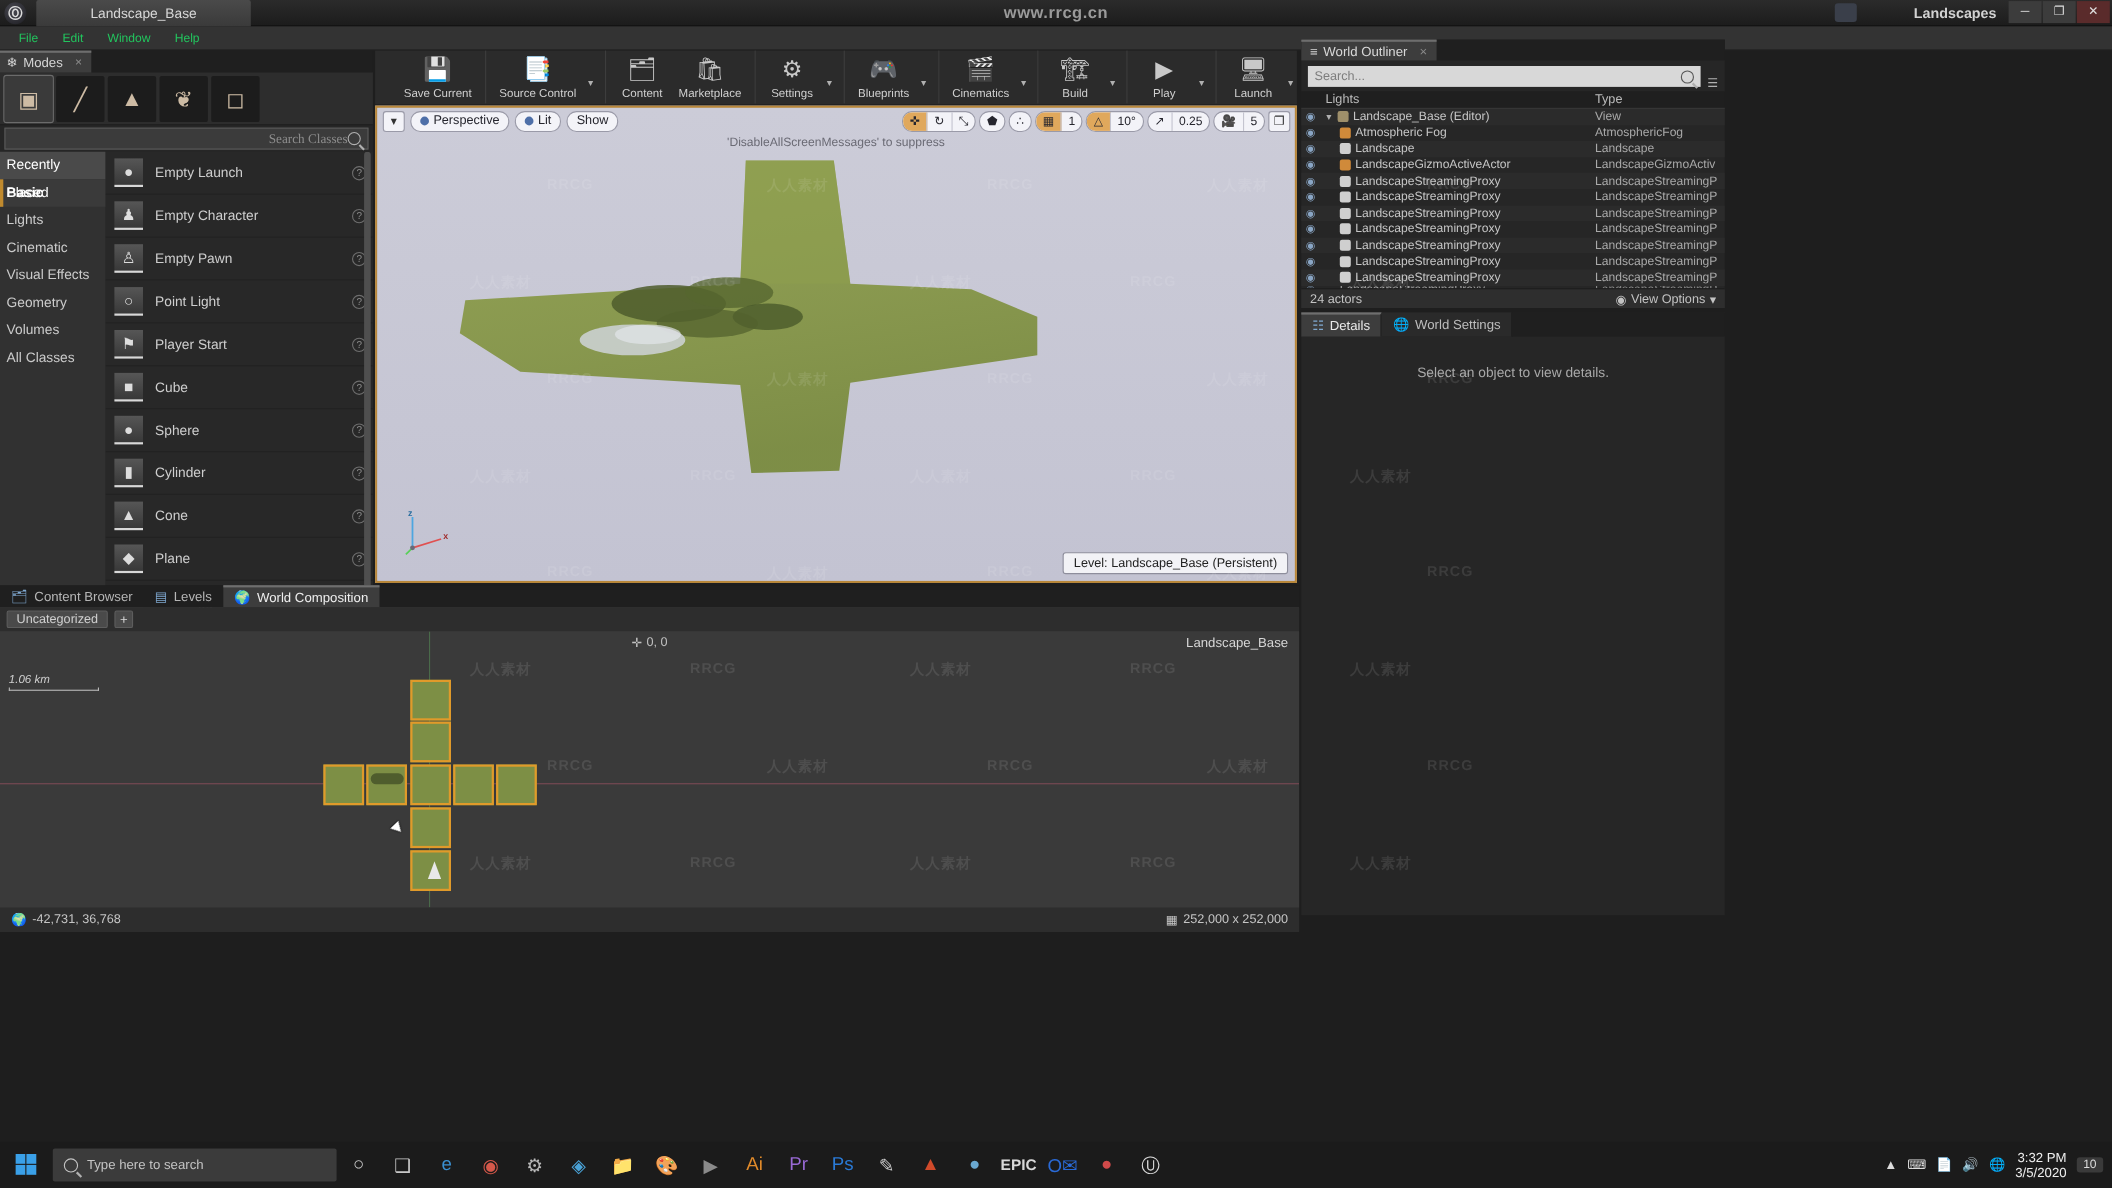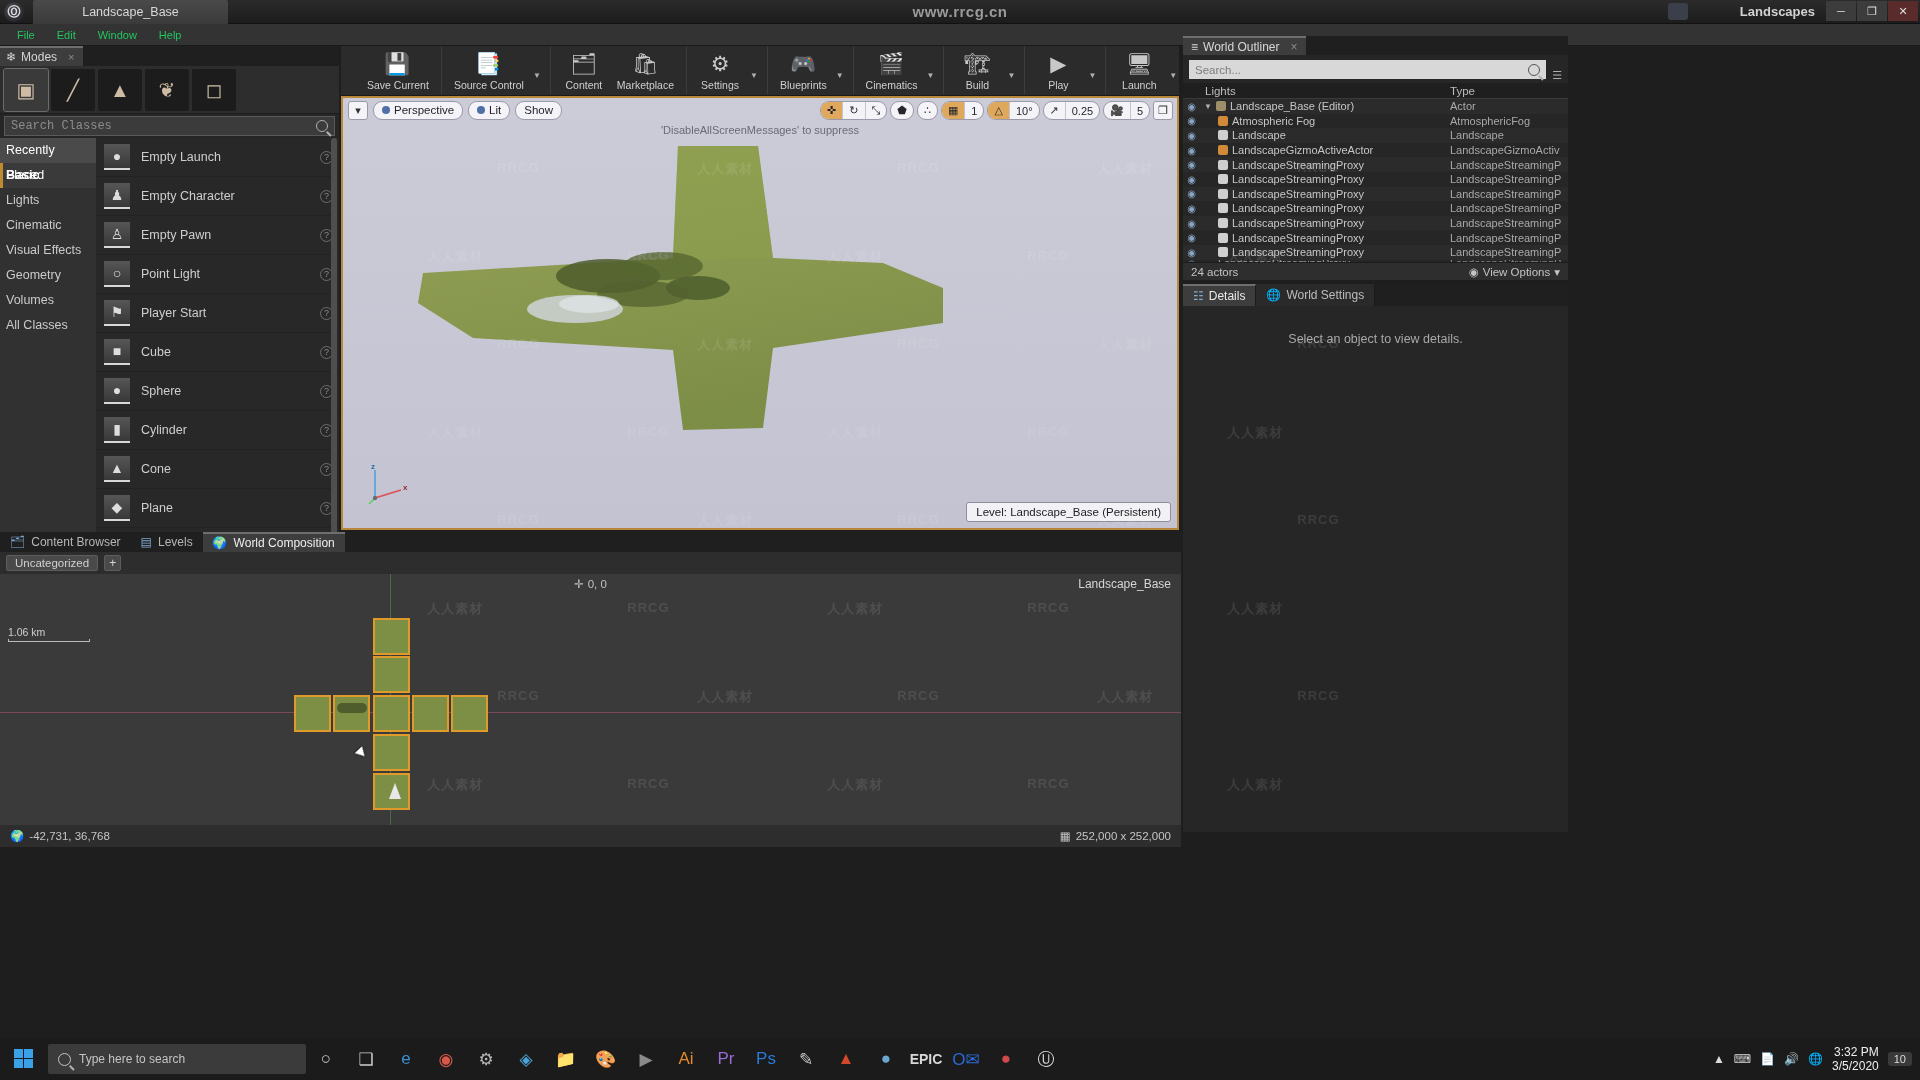--- a/index.html
+++ b/index.html
@@ -46,21 +46,21 @@
     gap:5px; padding:0 8px 0 6px; font-size:12px; color:#d5d5d5; border-top:2px solid #6e6e6e; }
   .panel-tab .x { color:#8a8a8a; font-size:11px; margin-left:6px; }
   .modes-icons { height:48px; background:#2d2d2d; display:flex; gap:3px; padding:3px 4px;
     border-bottom:1px solid #1c1c1c; }
   .mode-btn { width:44px; height:42px; background:#1c1c1c; border-radius:2px;
     display:flex; align-items:center; justify-content:center; }
   .mode-btn.active { background:#3a3a3a; outline:1px solid #6b6b6b; }
   .search-row { height:20px; background:#3b3b3b; margin:2px 4px; display:flex;
     align-items:center; padding:0 6px; border:1px solid #5a5a5a; }
   .search-row input { flex:1; background:transparent; border:none; outline:none;
-    color:#d0d0d0; font-size:12px; font-family:Liberation Mono, monospace; }
+    color:#d0d0d0; font-size:12px; font-family:Liberation Serif, serif;text-align:right; }
   .search-row input::placeholder { color:#8d8d8d; }
   .mag { width:12px; height:12px; border:1.6px solid #b0b0b0; border-radius:50%;
     position:relative; }
   .mag::after { content:''; position:absolute; right:-5px; bottom:-4px; width:6px;
     height:1.6px; background:#b0b0b0; transform:rotate(45deg); }
 
   .cat-split { display:flex; height:516px; }
   .cat-list { width:96px; background:#313131; }
   .cat { height:25px; line-height:25px; padding-left:6px; font-size:12.5px; color:#cbcbcb; }
   .cat.sel { background:#4a4a4a; color:#fff; }
@@ -165,21 +165,21 @@
     gap:6px; padding:0 6px; }
   .wc-chip { height:16px; background:#4a4a4a; border:1px solid #5d5d5d; border-radius:2px;
     padding:0 8px; font-size:11.5px; color:#d0d0d0; line-height:15px; }
   .wc-plus { width:17px; height:16px; background:#4a4a4a; border:1px solid #5d5d5d;
     border-radius:2px; color:#d8d8d8; font-size:12px; text-align:center; line-height:14px; }
   .wc-canvas { position:absolute; left:0; top:22px; width:1181px; height:251px;
     background:#3a3a3a; overflow:hidden; }
   .wc-coord { position:absolute; left:50%; top:3px; transform:translateX(-50%);
     font-size:11.5px; color:#c0c0c0; display:flex; align-items:center; gap:4px; }
   .wc-name { position:absolute; right:10px; top:3px; font-size:12px; color:#d6d6d6; }
-  .scale-bar { position:absolute; left:8px; top:52px; font-size:10.5px; color:#cfcfcf; }
+  .scale-bar { position:absolute; left:8px; top:38px; font-size:10.5px; color:#cfcfcf;font-style:italic; }
   .scale-line { width:82px; height:3px; border:1px solid #b9b9b9; border-top:none;
     margin-top:1px; }
   .axis-h { position:absolute; left:0; right:0; top:138px; height:1px; background:#7a4a55; }
   .axis-v { position:absolute; left:390px; top:0; bottom:0; width:1px; background:#4a6a4a; }
   .tile { position:absolute; background:#7d8f45; border:2px solid #e09a2a; }
   .wc-status { position:absolute; left:0; bottom:0; width:1181px; height:22px;
     background:#2d2d2d; display:flex; align-items:center; justify-content:space-between;
     padding:0 10px; font-size:11.5px; color:#c5c5c5; }
   .wc-status .grp { display:flex; align-items:center; gap:5px; }
 
@@ -505,21 +505,21 @@
       <span class="typ">Type</span>
     </div>
     <div id="outliner-rows">
         <div class="out-row">
           <span class="eye">◉</span>
           <span class="nm" style="padding-left:4px">
             <span style="font-size:8px;color:#b0b0b0">▼</span>
             <span class="ico-sq" style="background:#9e8f6a"></span>
             <span>Landscape_Base (Editor)</span>
           </span>
-          <span class="ty">Actor</span>
+          <span class="ty">View</span>
         </div>
         <div class="out-row">
           <span class="eye">◉</span>
           <span class="nm" style="padding-left:18px">
             <span class="ico-sq" style="background:#d08a3a"></span>
             <span>Atmospheric Fog</span>
           </span>
           <span class="ty">AtmosphericFog</span>
         </div>
         <div class="out-row">

